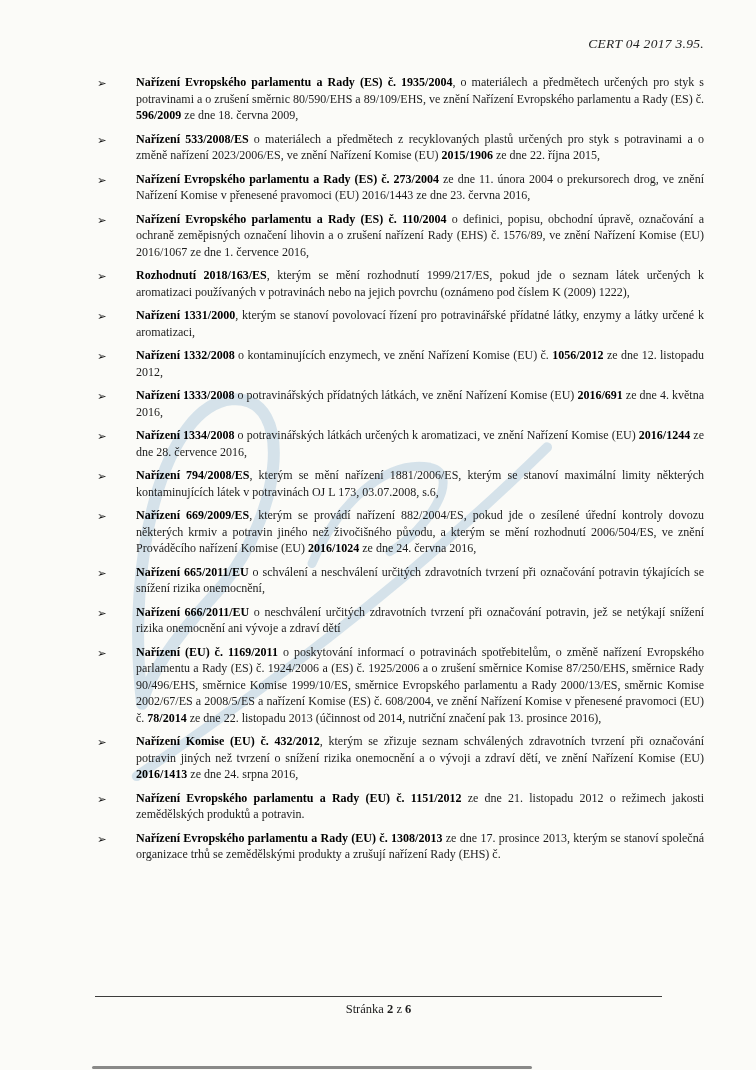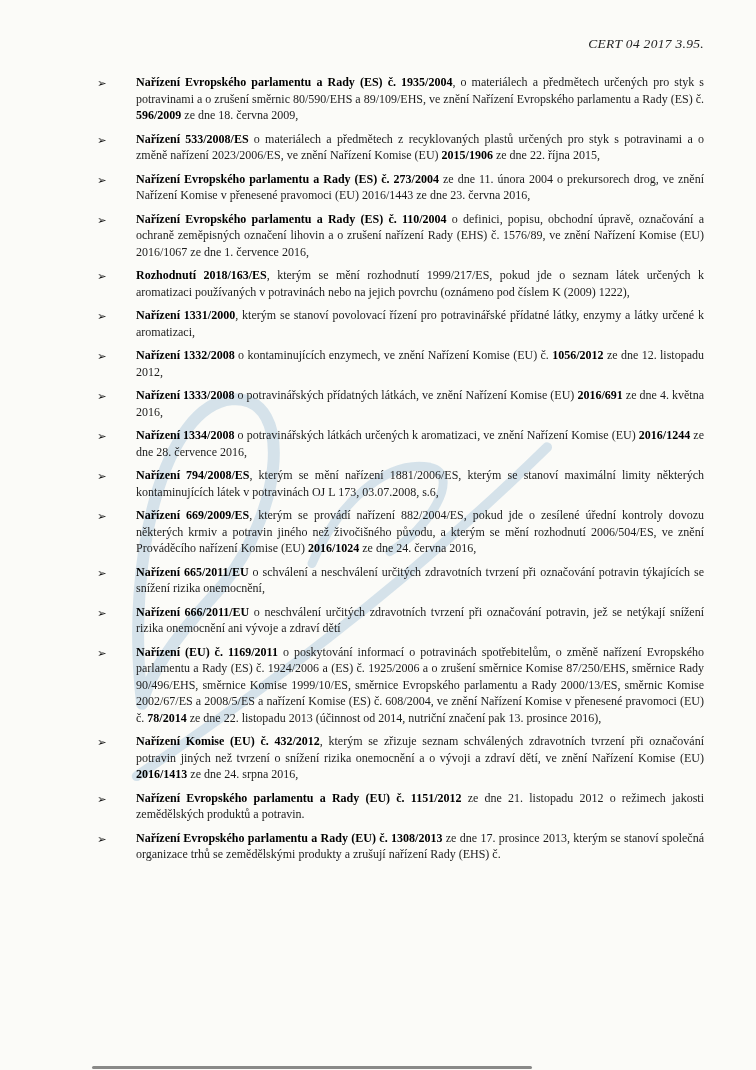--- a/index.html
+++ b/index.html
@@ -143,16 +143,19 @@
       <div class="item">
         <span class="bullet">➢</span>
         <div class="item-text"><b>Nařízení Evropského parlamentu a Rady (EU) č. 1151/2012</b><span> ze dne 21. listopadu 2012 o režimech jakosti zemědělských produktů a potravin.</span></div>
       </div>
       <div class="item">
         <span class="bullet">➢</span>
         <div class="item-text"><b>Nařízení Evropského parlamentu a Rady (EU) č. 1308/2013</b><span> ze dne 17. prosince 2013, kterým se stanoví společná organizace trhů se zemědělskými produkty a zrušují nařízení Rady (EHS) č.</span></div>
       </div>
     </div>
 
+  <div class="footer-block">
+    <div class="footer-text"><span>Stránka </span><b>2</b><span> z </span><b>6</b></div>
+  </div>
 
   <div class="scan-edge"></div>
 
 </div>
 
 </body></html>

